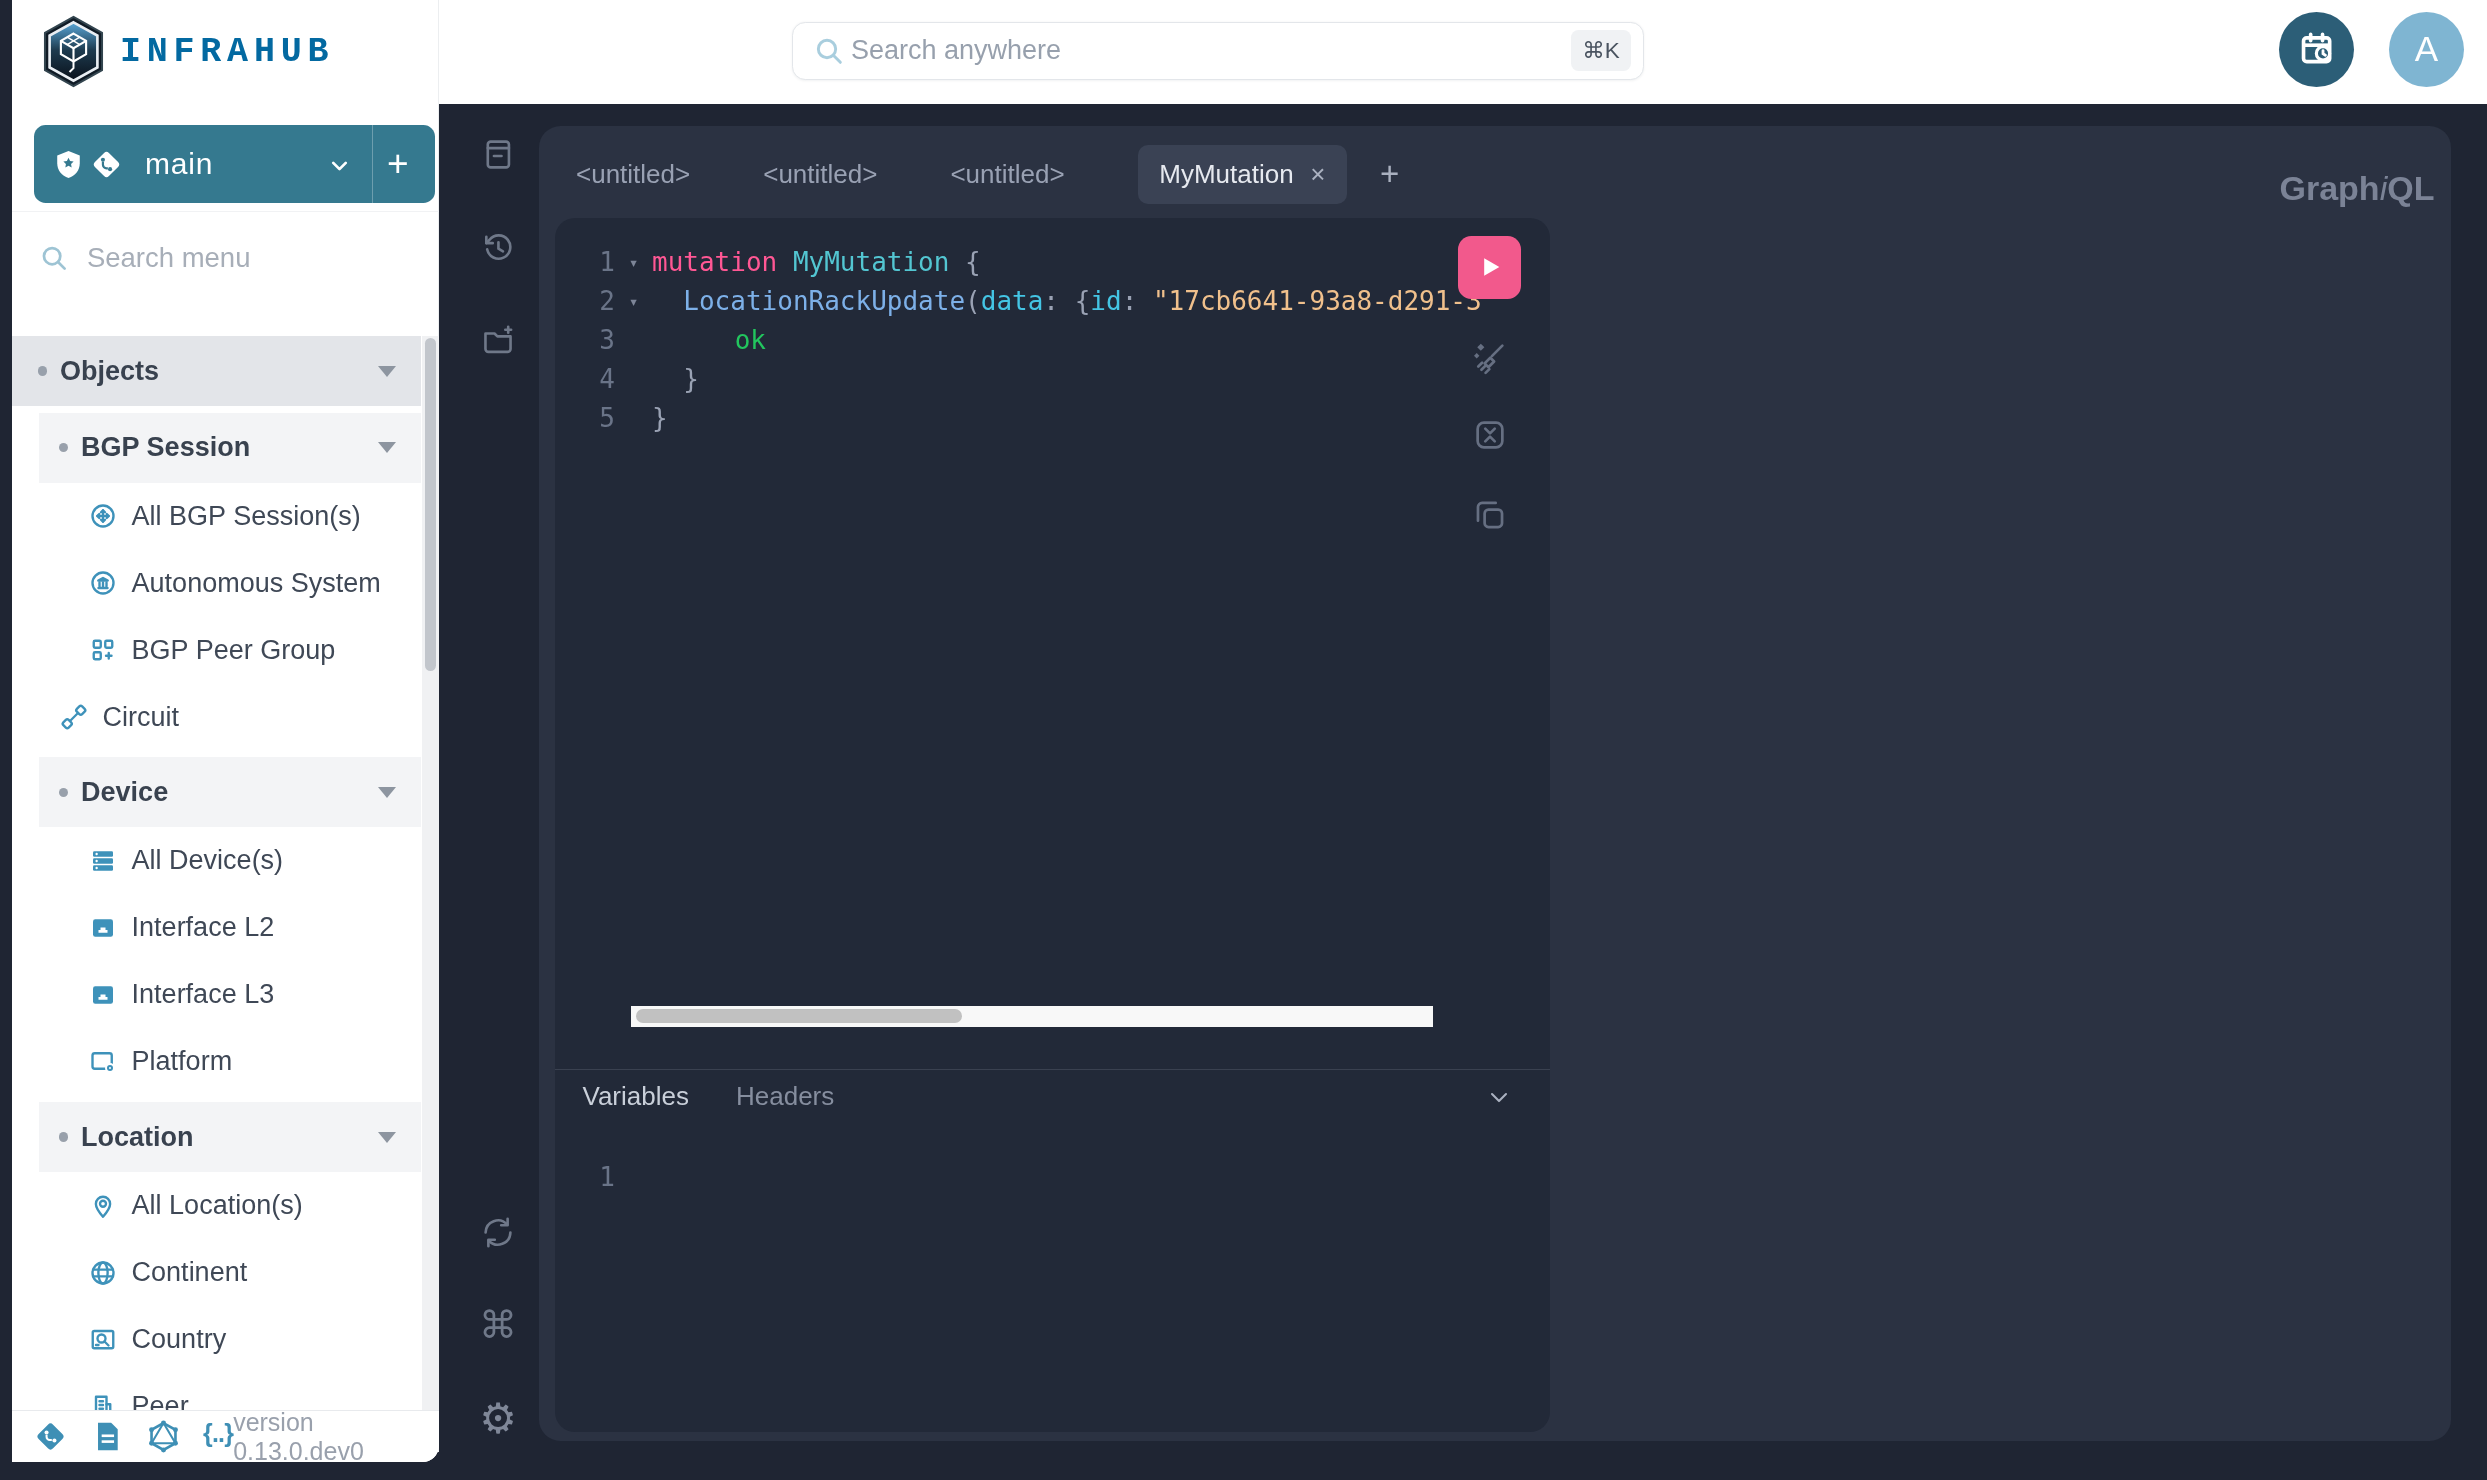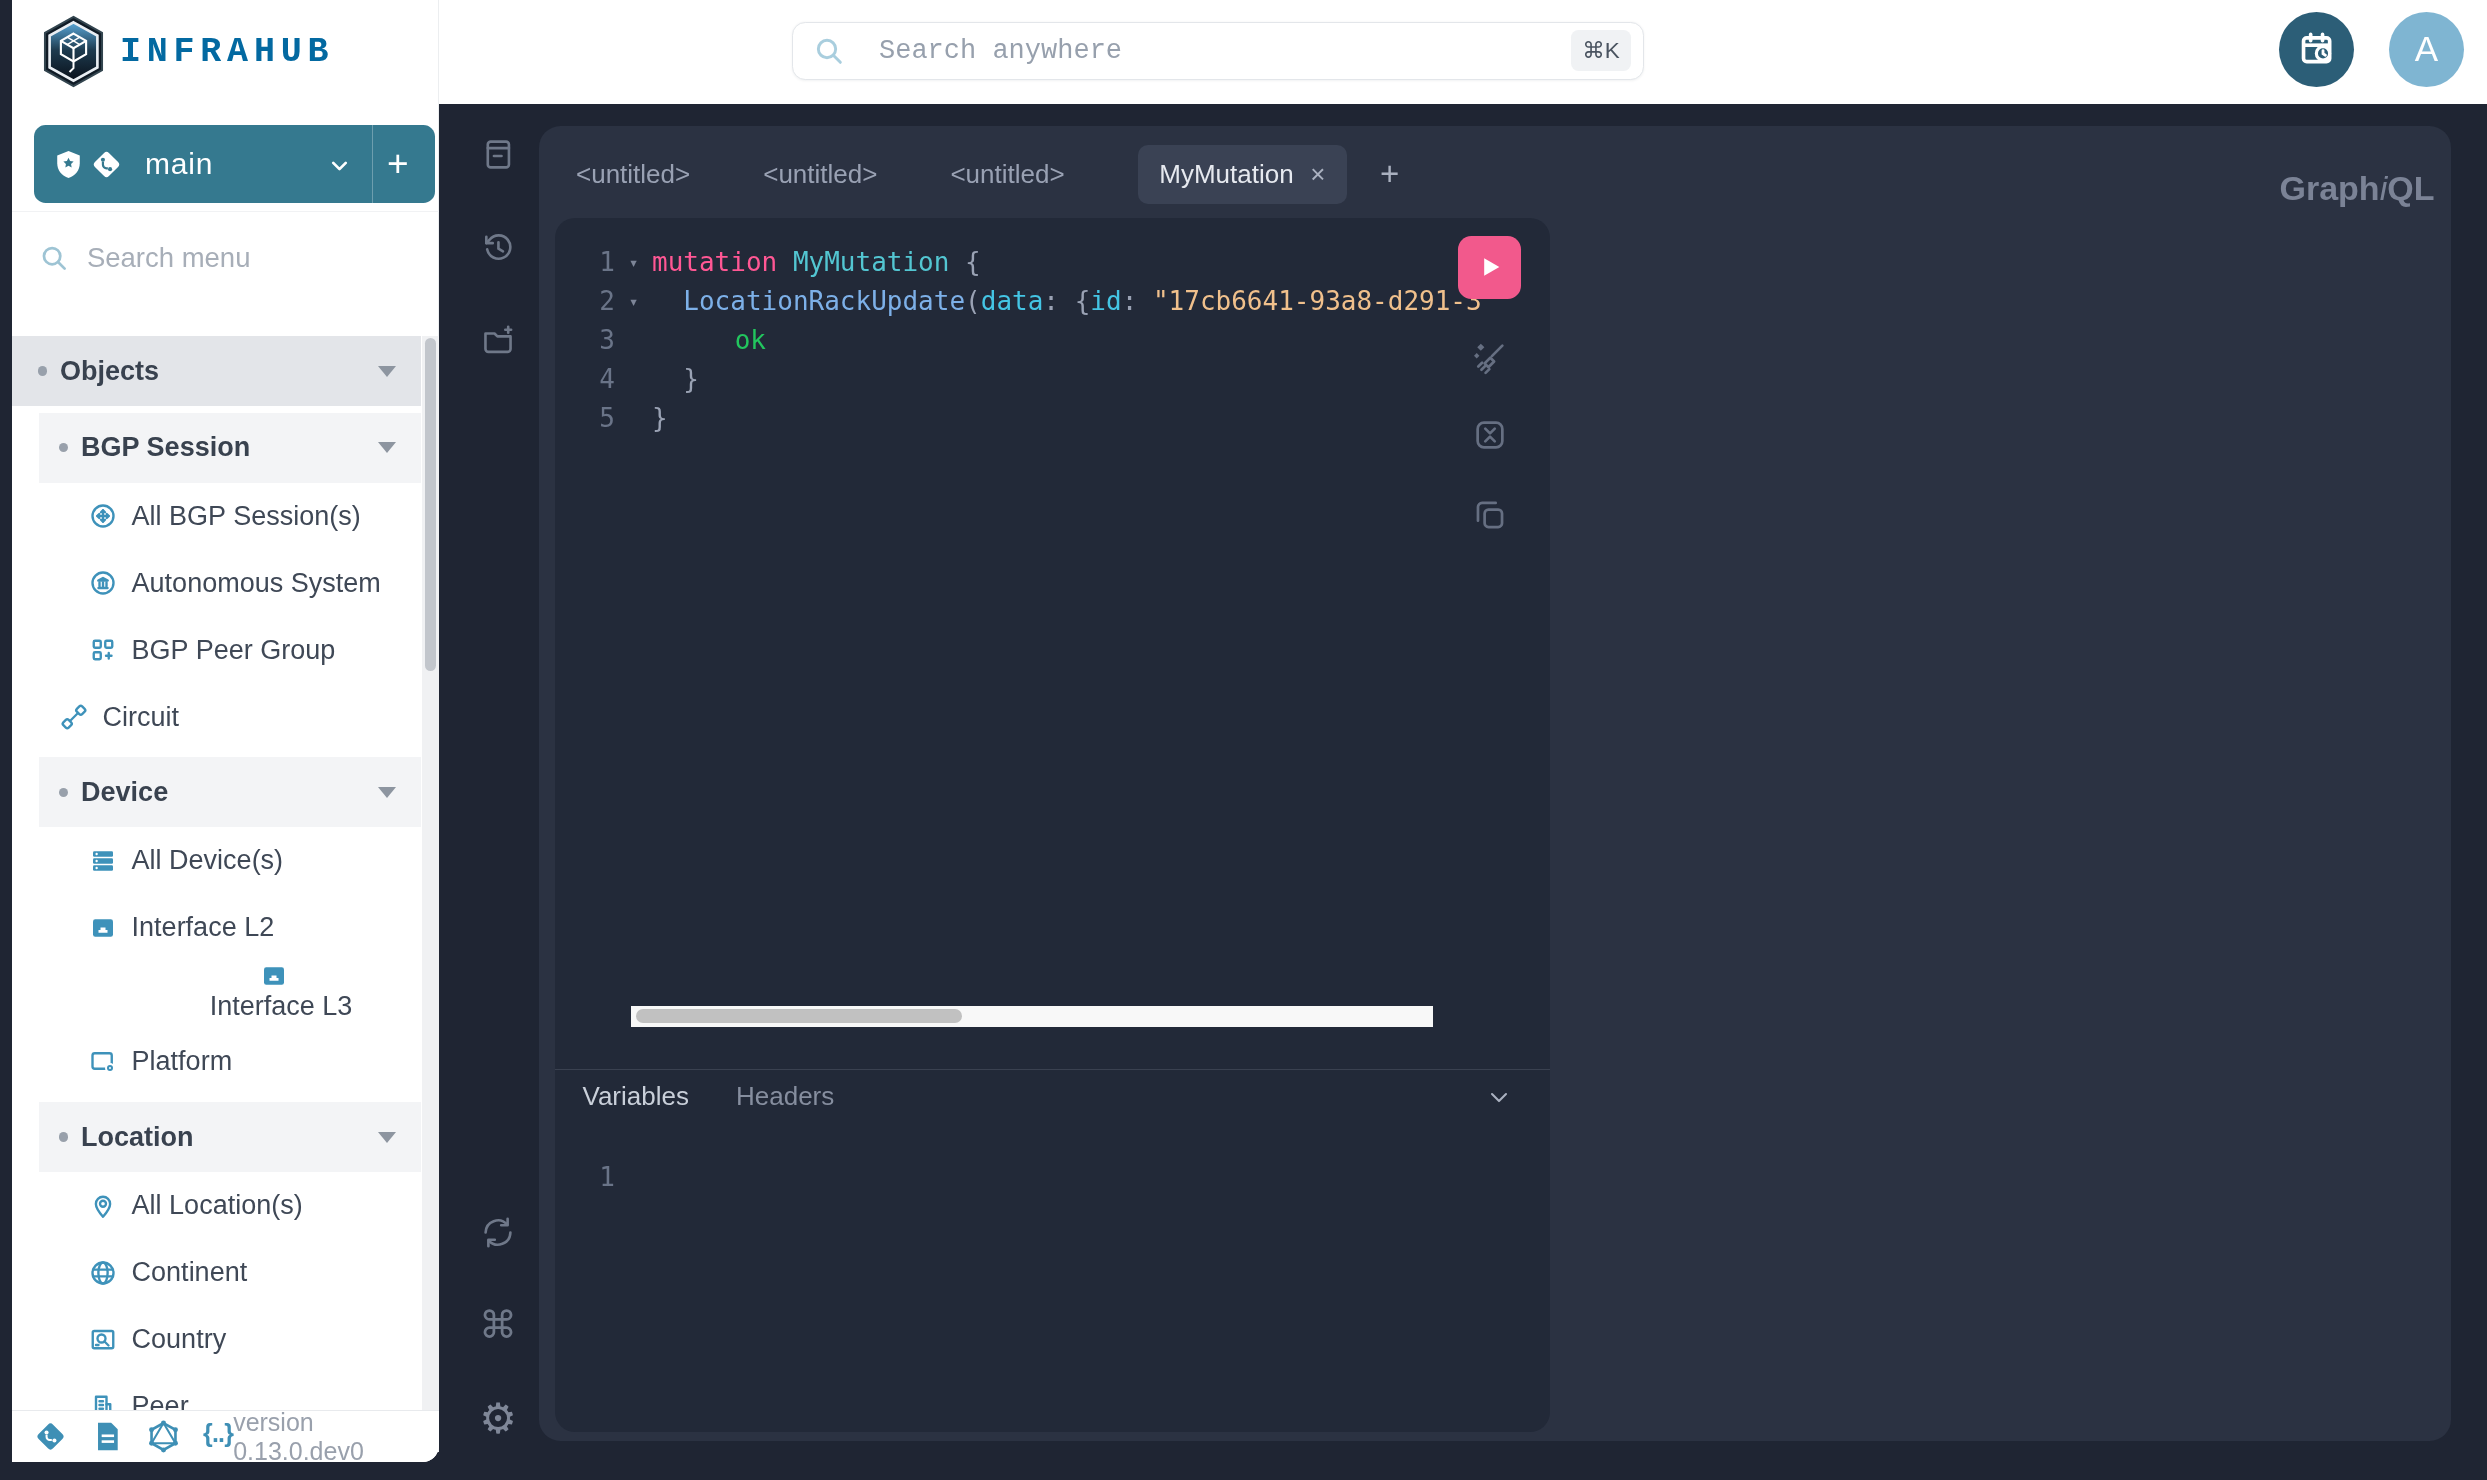--- a/index.html
+++ b/index.html
@@ -48,22 +48,22 @@
   .sb-footer .ficon { margin-left:21.6px; width:35px; height:35px; color:#3e8fb5; cursor:pointer; }
   .sb-footer .ficon svg { width:35px; height:35px; }
   .braces-txt { font-size:25px; font-weight:700; color:#3e8fb5; letter-spacing:-0.8px; }
   .version { margin-left:auto; margin-right:20px; font-size:25px; color:#99a0ac; }
 
   
   .topbar { position:absolute; left:439px; top:0; right:0; height:104px; background:#fff; z-index:4; }
   .global-search { position:absolute; left:353px; top:21.6px; width:852px; height:58px; background:#fff;
     border:1.7px solid #e3e6ea; border-radius:13.3px; display:flex; align-items:center; box-shadow:0 0.8px 2.5px rgba(20,30,50,.06); }
   .global-search .mag { margin-left:20px; color:#a9cede; }
-  .global-search input { border:0; outline:none; background:transparent; margin-left:34px; flex:1;
-    font-size:27px; color:#6d28d9; font-family:Liberation Mono, monospace; }
+  .global-search input { border:0; outline:none; background:transparent; margin-left:6px; flex:1;
+    font-size:27px; color:#6d28d9; font-family:Liberation Sans, sans-serif; }
   .global-search input::placeholder { color:#97a0ad; }
   .kbd { margin-right:11.6px; background:#f0f2f4; border-radius:7.5px; padding:6.7px 11.6px; font-size:22.5px; color:#4a5460; }
   .cal-btn { position:absolute; right:133px; top:11.6px; width:75px; height:75px; border-radius:50%;
     background:#2c5e77; display:flex; align-items:center; justify-content:center; color:#fff; cursor:pointer; }
   .avatar { position:absolute; right:23px; top:11.6px; width:75px; height:75px; border-radius:50%;
     background:#7fb5d2; display:flex; align-items:center; justify-content:center;
     color:#fff; font-size:35px; font-weight:400; cursor:pointer; }
 
   
   .gq-sidebar { position:absolute; left:458px; top:104px; width:80px; bottom:0; display:flex;
@@ -247,21 +247,21 @@
         </div>
         <div class="mrow item" style="padding-left: 76px;">
           <span class="micon">
             <svg viewBox="0 0 24 24">
               <rect x="4" y="5" width="16" height="14" rx="1.8" fill="currentColor"></rect>
               <path d="M8.4 15.8 v-2.2 h1.6 v-2 h4 v2 h1.6 v2.2 z" fill="#fff"></path>
             </svg>
           </span>
           <span class="lbl">Interface L2</span>
         </div>
-        <div class="mrow item" style="padding-left: 112px; flex-direction: column;">
+        <div class="mrow item" style="padding-left: 76px;">
           <span class="micon">
             <svg viewBox="0 0 24 24">
               <rect x="4" y="5" width="16" height="14" rx="1.8" fill="currentColor"></rect>
               <path d="M8.4 15.8 v-2.2 h1.6 v-2 h4 v2 h1.6 v2.2 z" fill="#fff"></path>
             </svg>
           </span>
           <span class="lbl">Interface L3</span>
         </div>
         <div class="mrow item" style="padding-left: 76px;">
           <span class="micon">

